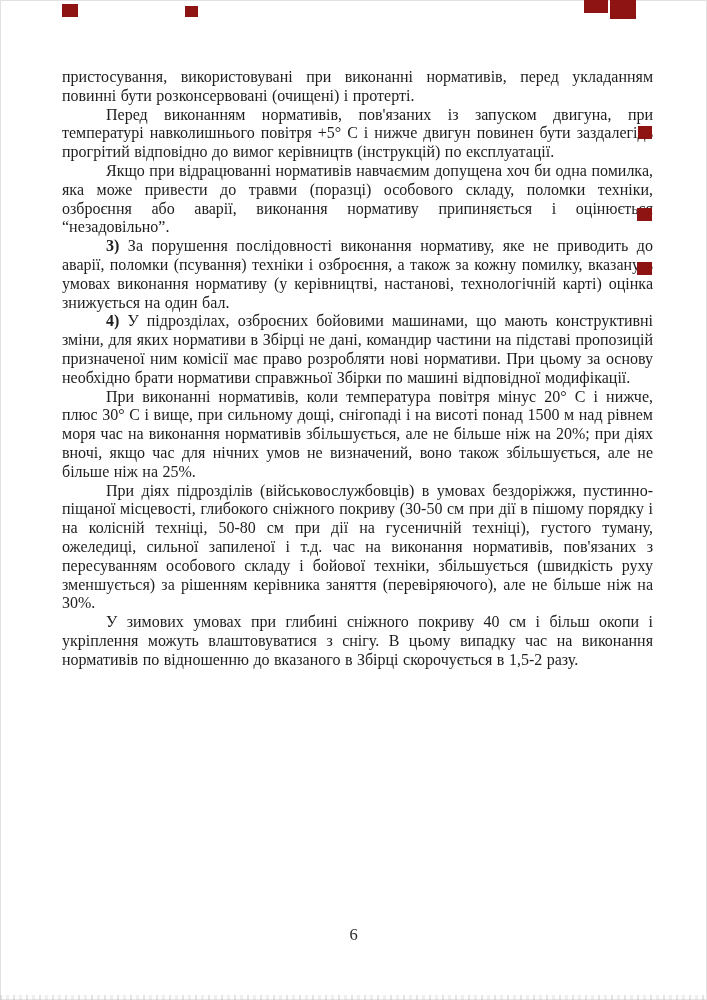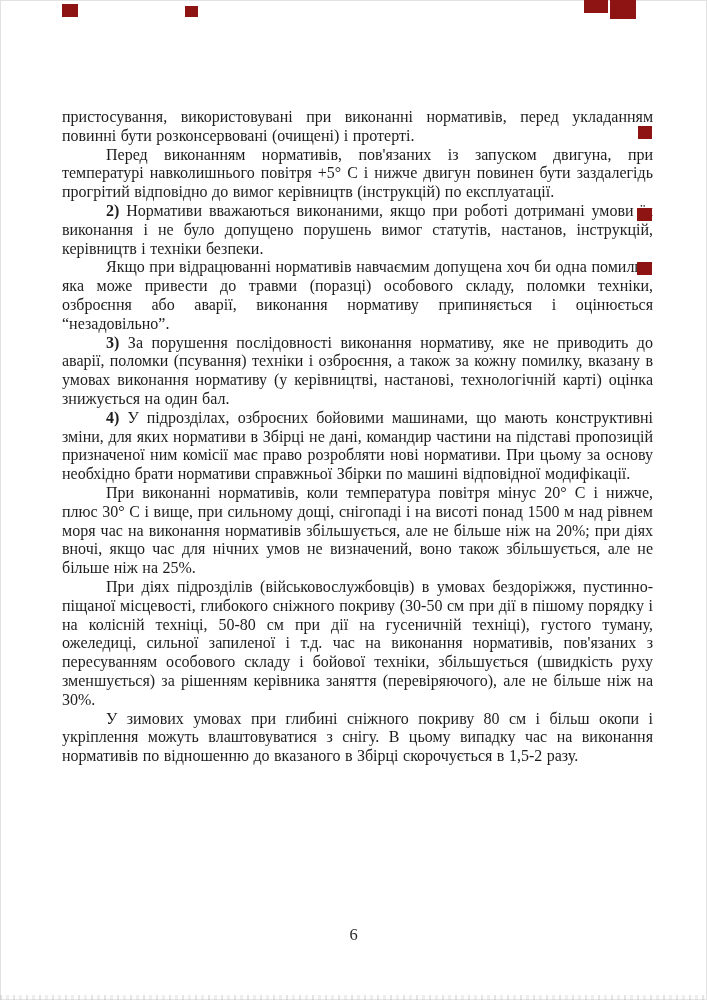--- a/index.html
+++ b/index.html
@@ -33,21 +33,20 @@
     hyphens: none;
   }
   p.para {
     margin: 0;
     padding: 0;
     text-indent: 44px;
     word-spacing: 0.5px;
   }
   p.para.no-indent {
     text-indent: 0;
-    margin-top: 40px;
   }
   p.para b {
     font-weight: bold;
   }
   .page-number {
     position: absolute;
     left: 0;
     top: 925px;
     width: 100%;
     text-align: center;
@@ -71,27 +70,26 @@
       rgba(250,250,250,0.15) 9px 13px);
   }
 </style>
 </head>
 <body>
 
 <div class="page">
   <div class="text-block" id="body-host">
       <p class="para no-indent">пристосування, використовувані при виконанні нормативів, перед укладанням повинні бути розконсервовані (очищені) і протерті.</p>
       <p class="para">Перед виконанням нормативів, пов'язаних із запуском двигуна, при температурі навколишнього повітря +5° С і нижче двигун повинен бути заздалегідь прогрітий відповідно до вимог керівництв (інструкцій) по експлуатації.</p>
-      <p class="para"><b>2) </b>Нормативи вважаються виконаними, якщо при роботі дотримані умови їх виконання і не було допущено порушень вимог статутів, настанов, інструкцій, керівництв і техніки безпеки.</p>
       <p class="para">Якщо при відрацюванні нормативів навчаємим допущена хоч би одна помилка, яка може привести до травми (поразці) особового складу, поломки техніки, озброєння або аварії, виконання нормативу припиняється і оцінюється “незадовільно”.</p>
       <p class="para"><b>3) </b>За порушення послідовності виконання нормативу, яке не приводить до аварії, поломки (псування) техніки і озброєння, а також за кожну помилку, вказану в умовах виконання нормативу (у керівництві, настанові, технологічній карті) оцінка знижується на один бал.</p>
       <p class="para"><b>4) </b>У підрозділах, озброєних бойовими машинами, що мають конструктивні зміни, для яких нормативи в Збірці не дані, командир частини на підставі пропозицій призначеної ним комісії має право розробляти нові нормативи. При цьому за основу необхідно брати нормативи справжньої Збірки по машині відповідної модифікації.</p>
       <p class="para">При виконанні нормативів, коли температура повітря мінус 20° С і нижче, плюс 30° С і вище, при сильному дощі, снігопаді і на висоті понад 1500 м над рівнем моря час на виконання нормативів збільшується, але не більше ніж на 20%; при діях вночі, якщо час для нічних умов не визначений, воно також збільшується, але не більше ніж на 25%.</p>
       <p class="para">При діях підрозділів (військовослужбовців) в умовах бездоріжжя, пустинно-піщаної місцевості, глибокого сніжного покриву (30-50 см при дії в пішому порядку і на колісній техніці, 50-80 см при дії на гусеничній техніці), густого туману, ожеледиці, сильної запиленої і т.д. час на виконання нормативів, пов'язаних з пересуванням особового складу і бойової техніки, збільшується (швидкість руху зменшується) за рішенням керівника заняття (перевіряючого), але не більше ніж на 30%.</p>
-      <p class="para">У зимових умовах при глибині сніжного покриву 80 см і більш окопи і укріплення можуть влаштовуватися з снігу. В цьому випадку час на виконання нормативів по відношенню до вказаного в Збірці скорочується в 1,5-2 разу.</p>
+      <p class="para">У зимових умовах при глибині сніжного покриву 40 см і більш окопи і укріплення можуть влаштовуватися з снігу. В цьому випадку час на виконання нормативів по відношенню до вказаного в Збірці скорочується в 1,5-2 разу.</p>
     </div>
 
   <div class="page-number">6</div>
 
   <div id="marks-host">
       <div class="mark" style="left: 62px; top: 4px; width: 16px; height: 13px; background: rgb(142, 20, 20);"></div>
       <div class="mark" style="left: 185px; top: 6px; width: 13px; height: 11px; background: rgb(142, 20, 20);"></div>
       <div class="mark" style="left: 584px; top: 0px; width: 24px; height: 13px; background: rgb(142, 20, 20);"></div>
       <div class="mark" style="left: 610px; top: 0px; width: 26px; height: 19px; background: rgb(142, 20, 20);"></div>
       <div class="mark" style="left: 638px; top: 126px; width: 14px; height: 13px; background: rgb(142, 20, 20);"></div>

